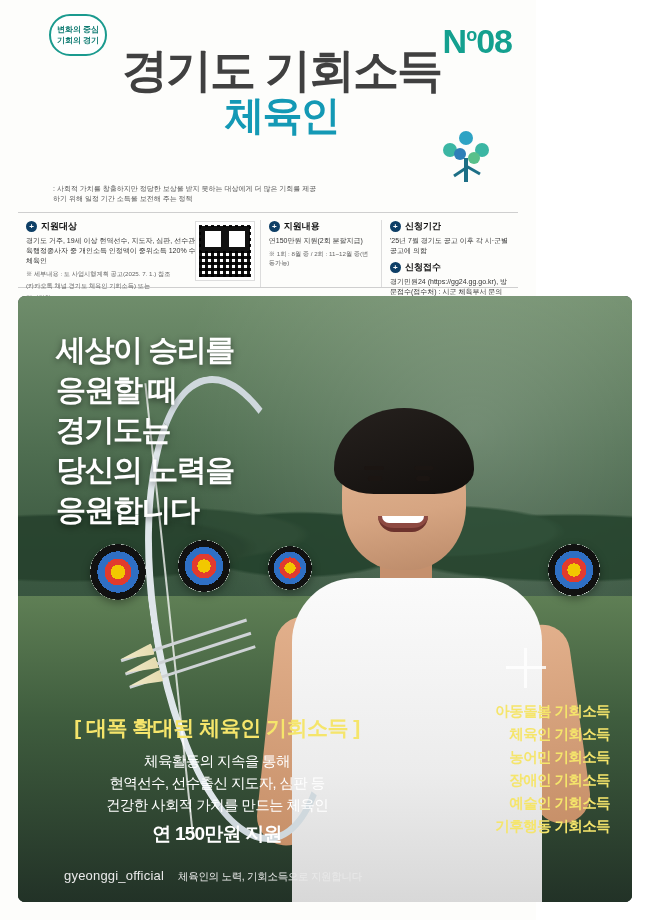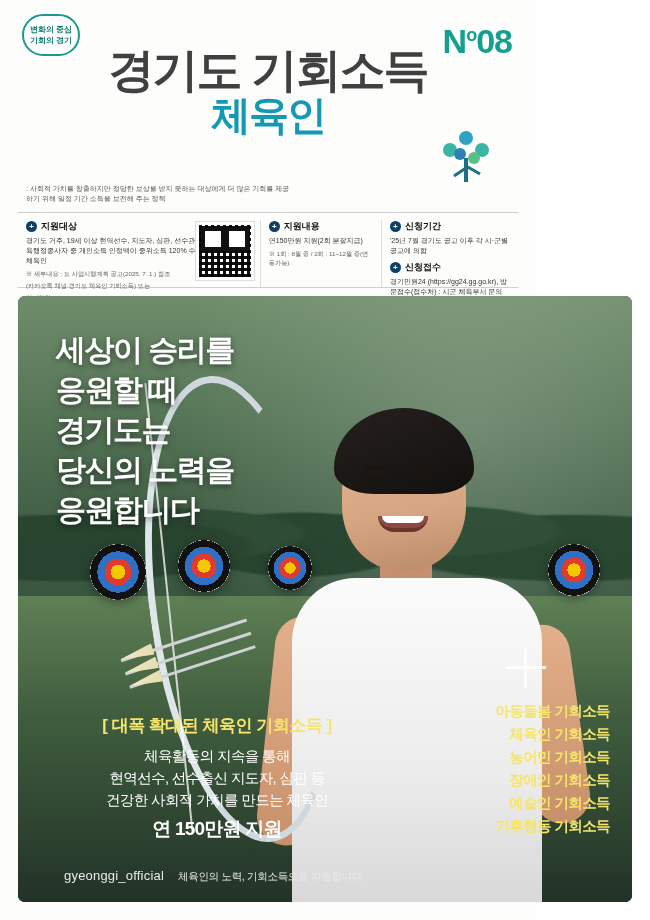--- a/index.html
+++ b/index.html
@@ -6,20 +6,21 @@
   html, body {
     width: 650px; height: 920px;
     font-family: "Liberation Sans", sans-serif;
     background: #ffffff;
     overflow: hidden;
   }
   .page {
     position: relative;
     width: 536px; height: 920px;
     background: #fdfdfb;
+    padding-left: 27px;
   }
 
   
   .header {
     position: relative;
     height: 178px;
     padding: 14px 20px 0 20px;
   }
   .logo-badge {
     position: absolute;
@@ -316,21 +317,21 @@
 
   .bottom-left {
     position: absolute;
     left: 34px; top: 418px;
     width: 330px;
     color: #fff;
     text-align: center;
   }
   .bl-title {
     color: #f5e56b;
-    font-size: 17px;
+    font-size: 21px;
     font-weight: bold;
     letter-spacing: -0.5px;
     margin-bottom: 8px;
   }
   .bl-line {
     font-size: 14.5px;
     line-height: 22px;
     letter-spacing: -0.6px;
     font-weight: 500;
   }

